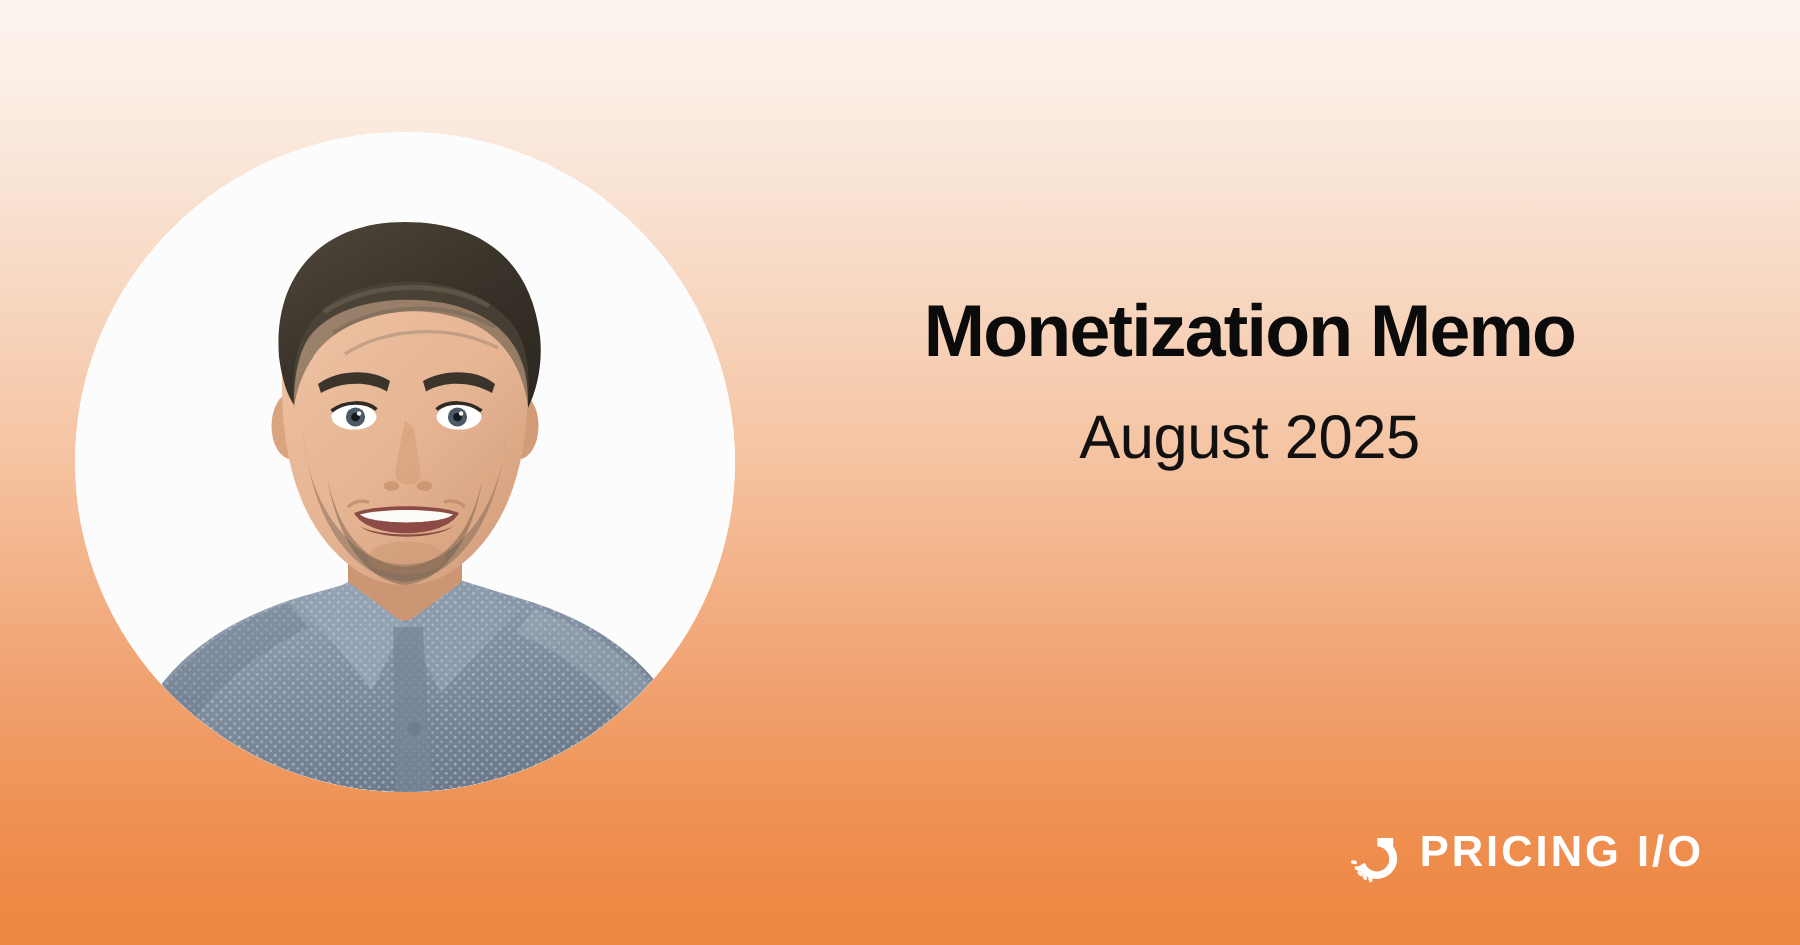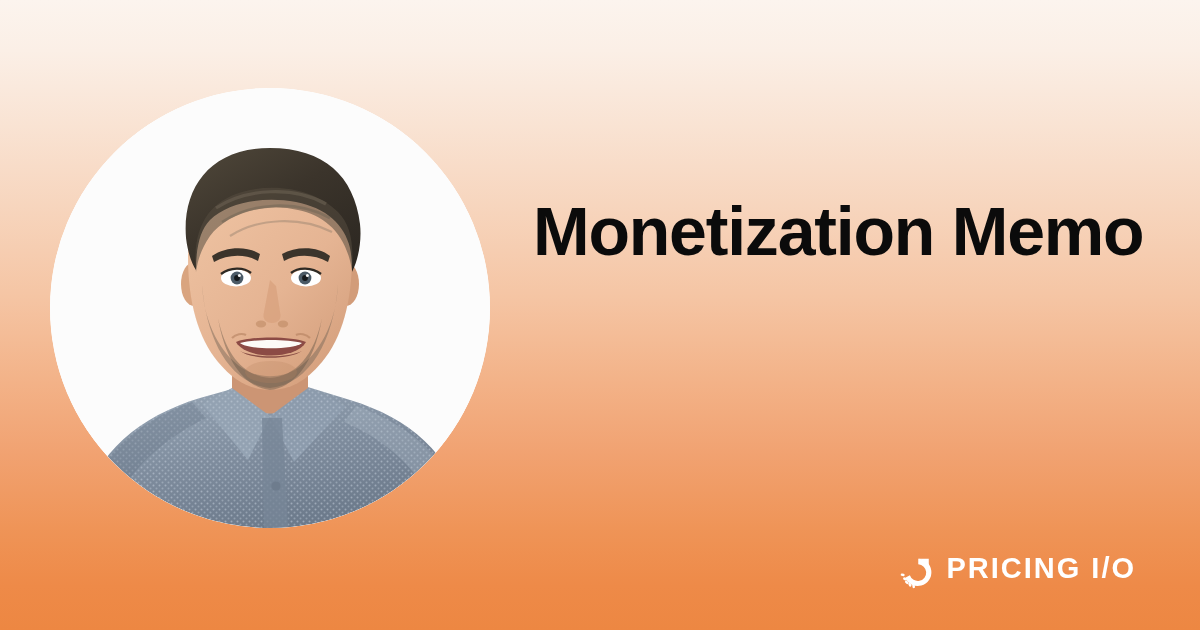--- a/index.html
+++ b/index.html
@@ -51,21 +51,21 @@
   .text-block {
     position: absolute;
     left: 533px;
     top: 196px;
     width: 600px;
     text-align: center;
   }
   .headline {
     margin: 0;
     font-family: "Liberation Sans", sans-serif;
-    font-size: 68px;
+    font-size: 49px;
     line-height: 1.05;
     font-weight: 700;
     letter-spacing: -1.2px;
     color: #0b0b0b;
     white-space: nowrap;
   }
   .subhead {
     margin: 22px 0 0 0;
     font-family: "Liberation Sans", sans-serif;
     font-size: 41px;
@@ -221,20 +221,21 @@
         <path d="M 182 250 C 186 246 192 245 196 247" stroke="#B4805F" stroke-width="2.2" fill="none" opacity="0.6"></path>
         <path d="M 260 250 C 256 246 250 245 246 247" stroke="#B4805F" stroke-width="2.2" fill="none" opacity="0.6"></path>
 
         <ellipse cx="221" cy="284" rx="26" ry="11" fill="#B8845F" opacity="0.25"></ellipse>
       </g>
     </svg>
   </div>
 
   <div class="text-block">
     <h1 class="headline">Monetization Memo</h1>
+    <p class="subhead">August 2025</p>
   </div>
 
   <div class="logo">
     <svg class="logo-mark" viewBox="0 0 40 40" aria-hidden="true">
 
       <path d="M 22.5 5.2
                A 15.2 15.2 0 1 1 8.0 26.5
                L 13.2 23.6
                A 9.3 9.3 0 1 0 22.5 11.4
                Z" fill="#ffffff"></path>

